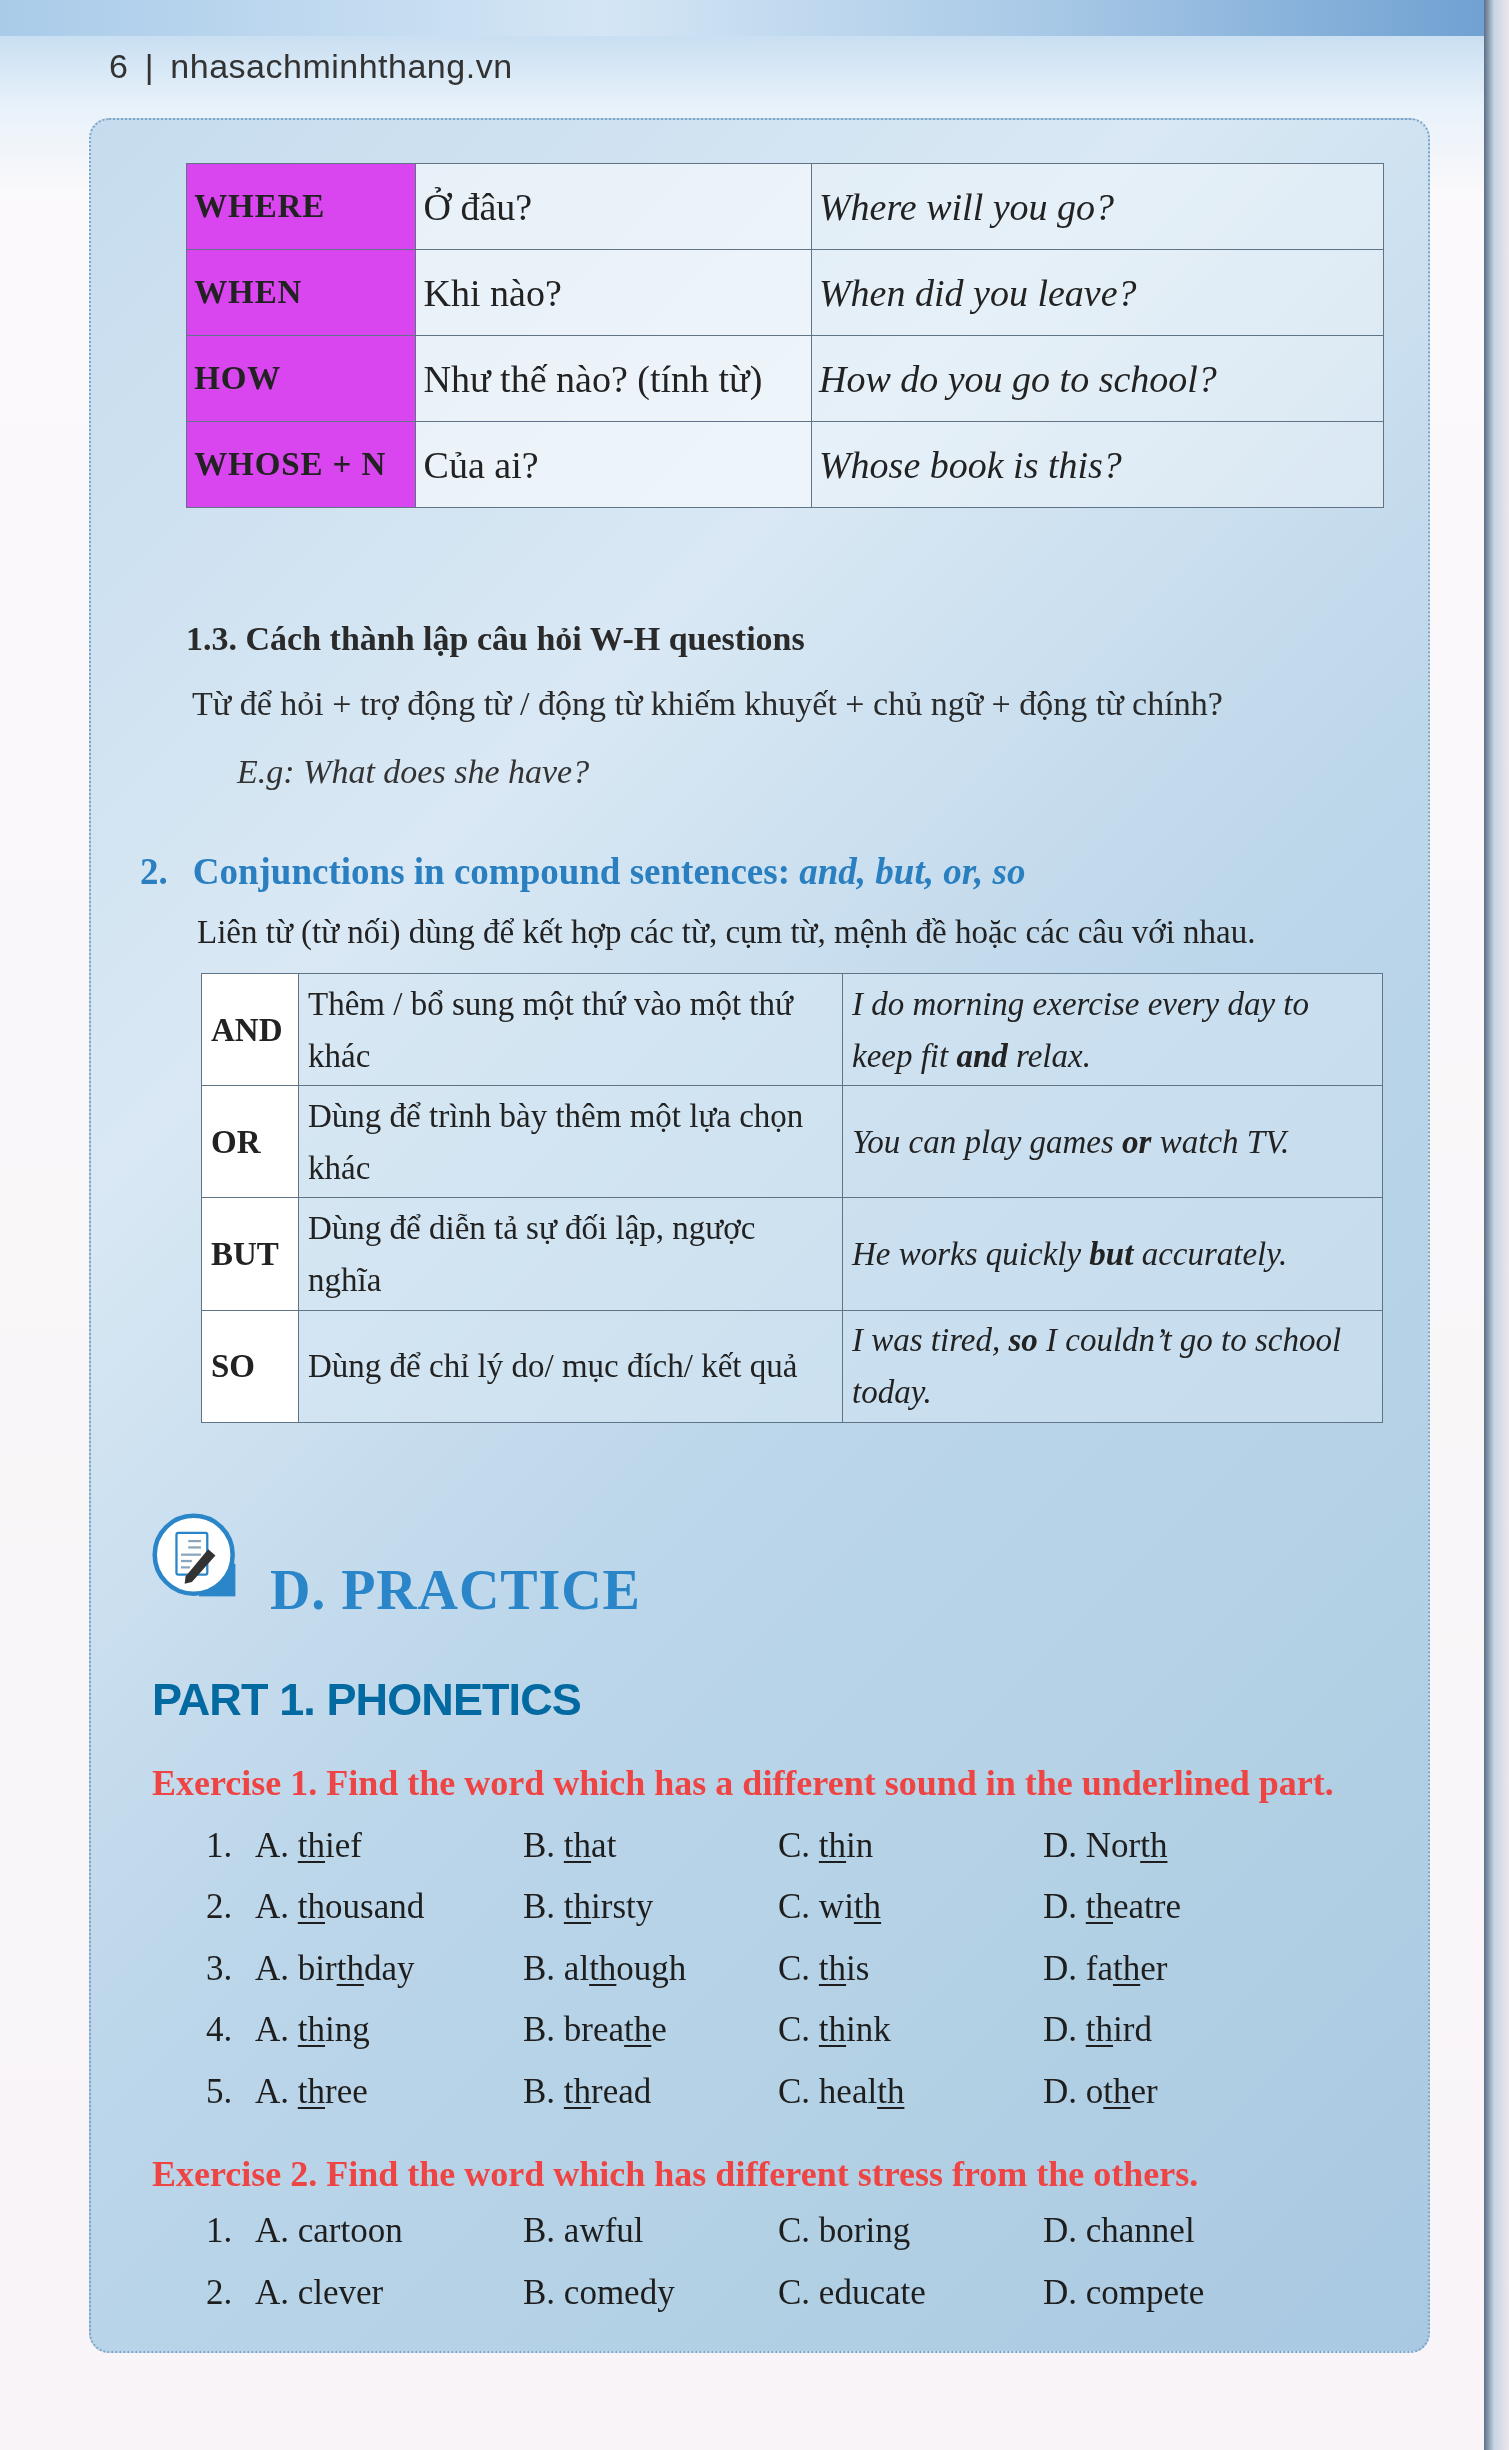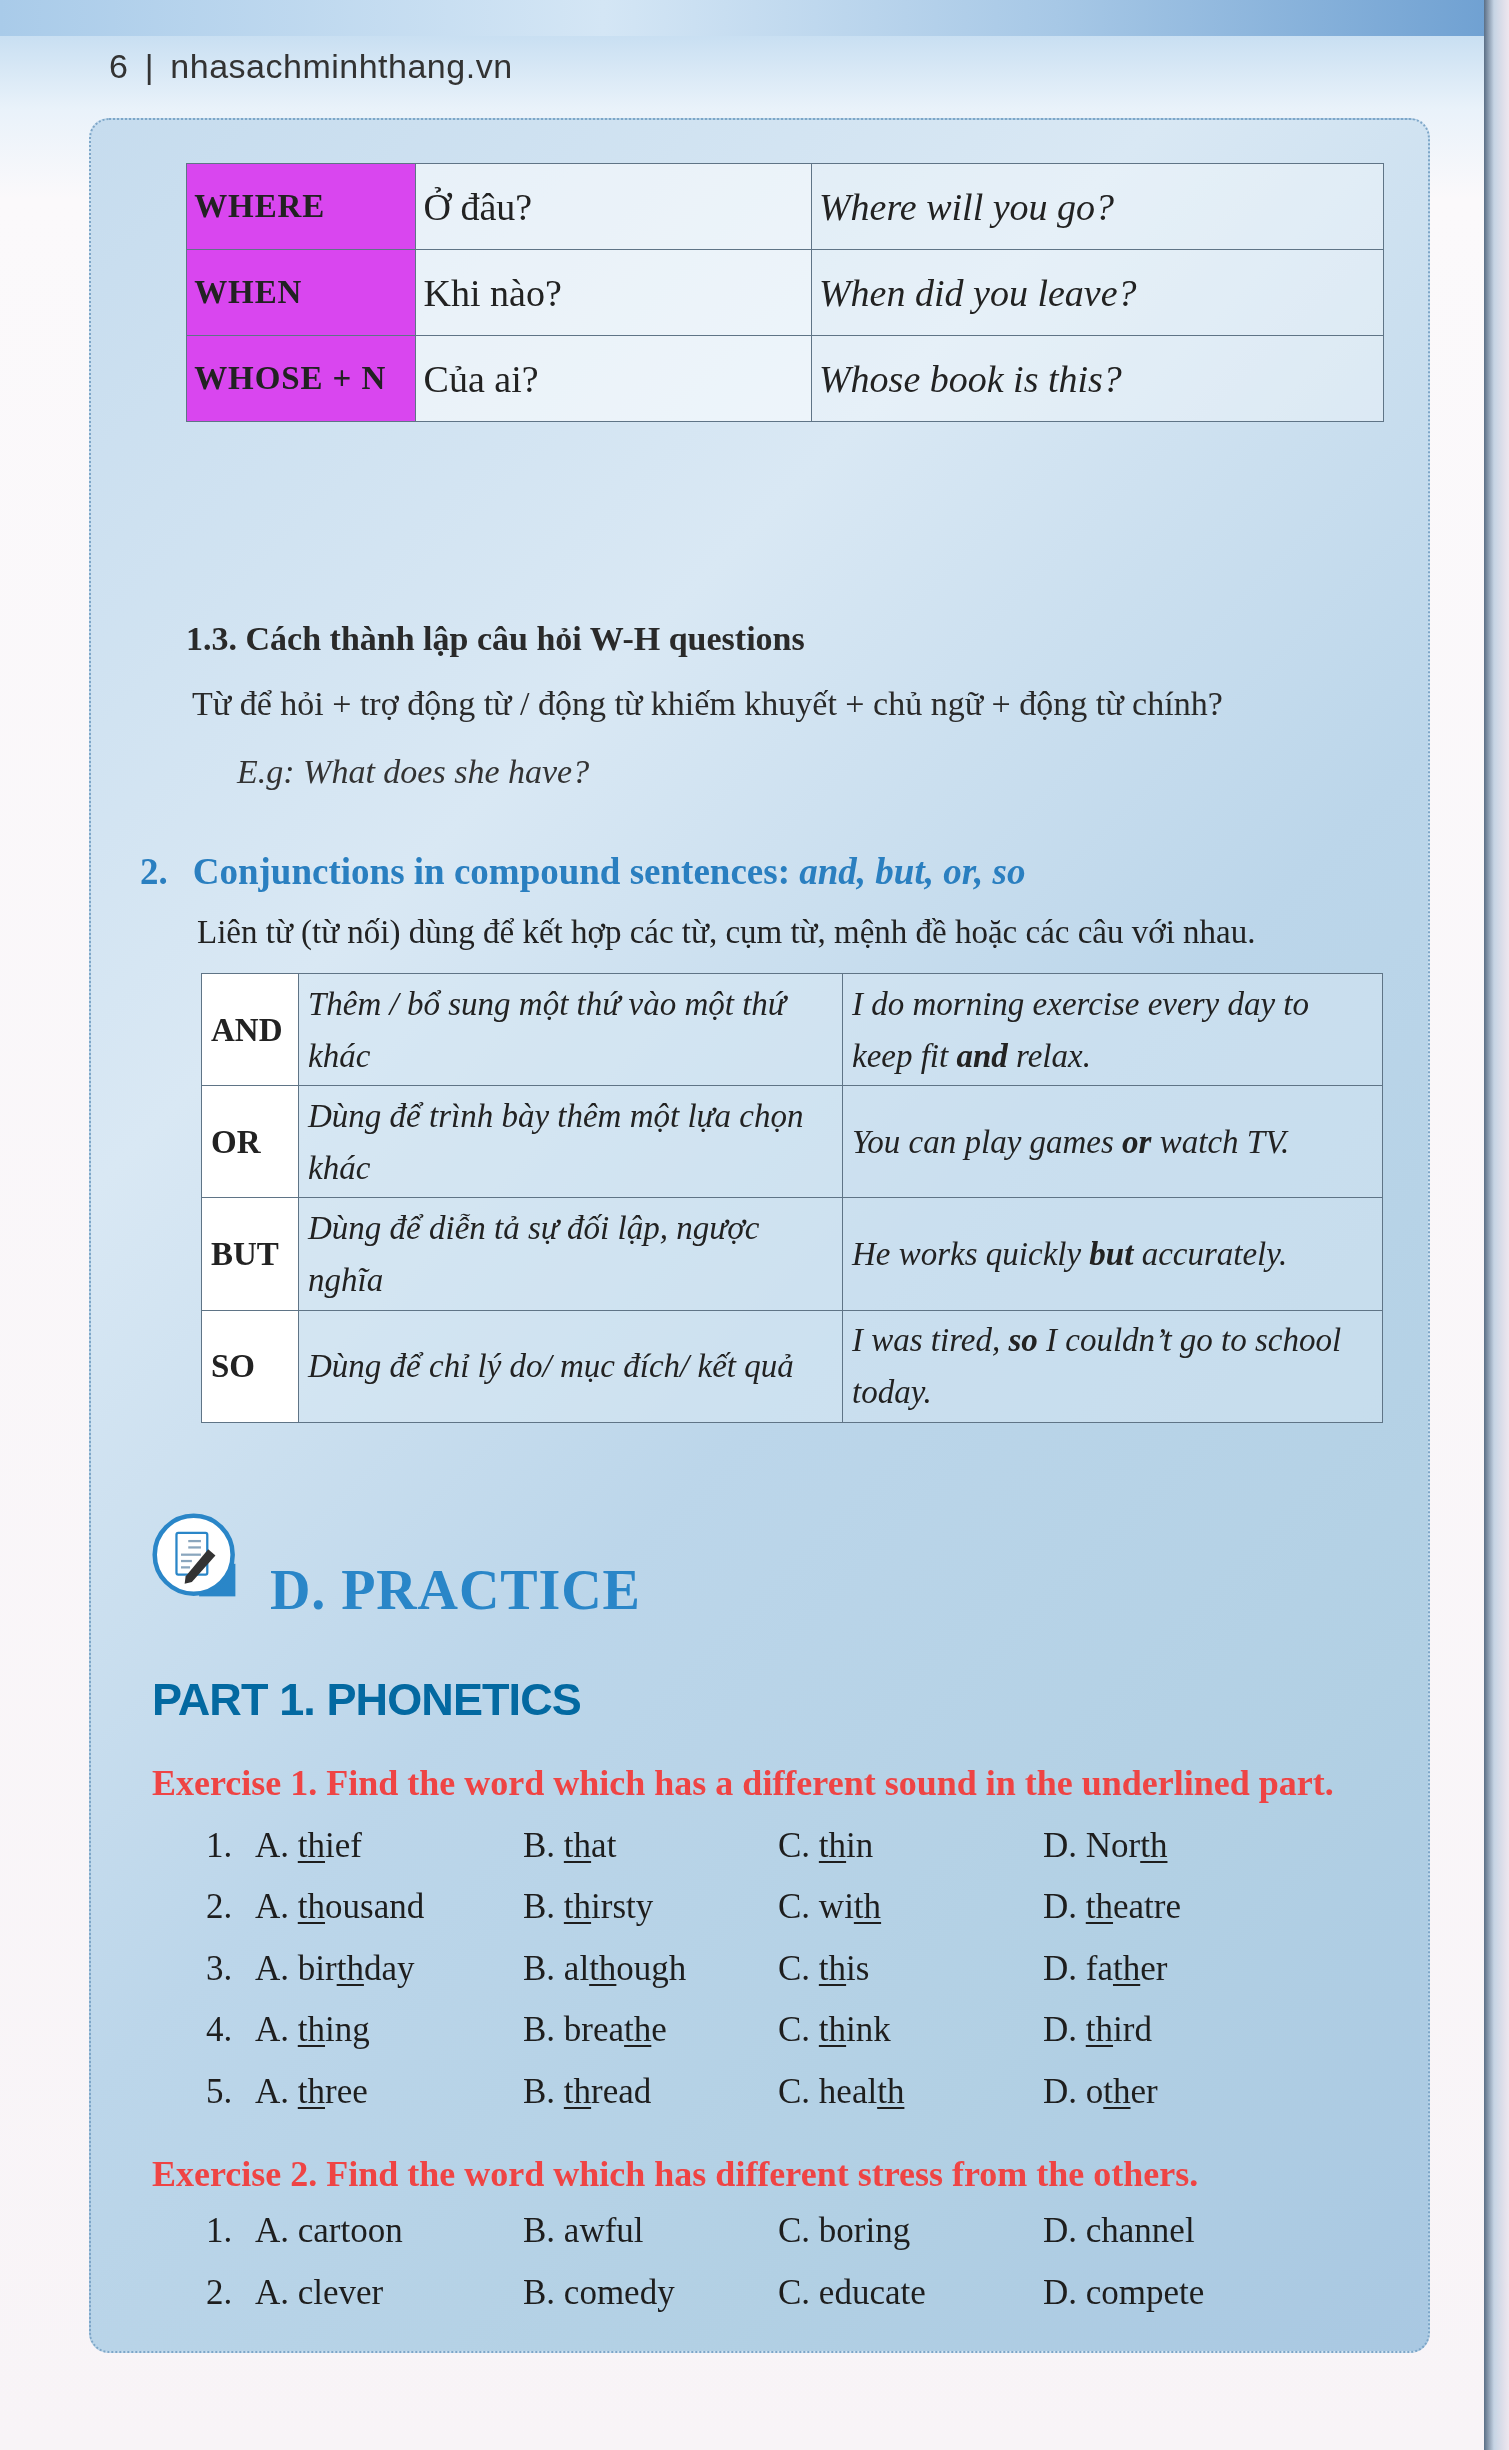--- a/index.html
+++ b/index.html
@@ -34,21 +34,21 @@
   .t-eg { position: absolute; left: 237px; top: 753px; font-size: 34px; font-style: italic; color: #333; }
 
   .sec2 { position: absolute; left: 140px; top: 850px; font-size: 37px; font-weight: bold; color: #2a7fc0; }
   .sec2 .num { color: #2a7fc0; margin-right: 25px; }
   .sec2 .it { font-style: italic; }
   .sec2-desc { position: absolute; left: 197px; top: 914px; font-size: 33px; color: #222; }
 
   .conj-table { left: 201px; top: 973px; width: 1182px; }
   .conj-table td { font-size: 33px; padding: 3.6px 9px; line-height: 52px; }
   .conj-table td.k { width: 78px; background: #fff; font-weight: bold; }
-  .conj-table td.v { width: 525px; background: rgba(215,232,244,0.6); font-style: italic; }
+  .conj-table td.v { width: 525px; background: rgba(215,232,244,0.6); }
   .conj-table td.e { font-style: italic; background: rgba(215,232,244,0.5); }
   .conj-table td.e b { font-weight: bold; }
 
   .practice-icon { position: absolute; left: 152px; top: 1513px; width: 87px; height: 87px; }
   .practice-title { position: absolute; left: 270px; top: 1558px; font-size: 56px; font-weight: bold; color: #2a86c8; letter-spacing: 0.9px; }
   .part-title { position: absolute; left: 152px; top: 1674px; font-family: Liberation Sans, sans-serif; font-size: 45px; font-weight: bold; color: #0369a1; letter-spacing: -0.9px; }
 
   .ex-title { position: absolute; left: 152px; font-size: 36px; font-weight: bold; color: #ef4444; }
   .ex1-title { top: 1762px; }
   .ex2-title { top: 2153px; }
@@ -78,20 +78,25 @@
   <tbody id="wh-body">
       <tr>
         <td class="k">WHERE</td>
         <td class="v">Ở đâu?</td>
         <td class="e">Where will you go?</td>
       </tr>
       <tr>
         <td class="k">WHEN</td>
         <td class="v">Khi nào?</td>
         <td class="e">When did you leave?</td>
+      </tr>
+      <tr>
+        <td class="k">HOW</td>
+        <td class="v">Như thế nào? (tính từ)</td>
+        <td class="e">How do you go to school?</td>
       </tr>
       <tr>
         <td class="k">WHOSE + N</td>
         <td class="v">Của ai?</td>
         <td class="e">Whose book is this?</td>
       </tr>
     </tbody>
 </table>
 
 <div class="t-sub">1.3. Cách thành lập câu hỏi W-H questions</div>

